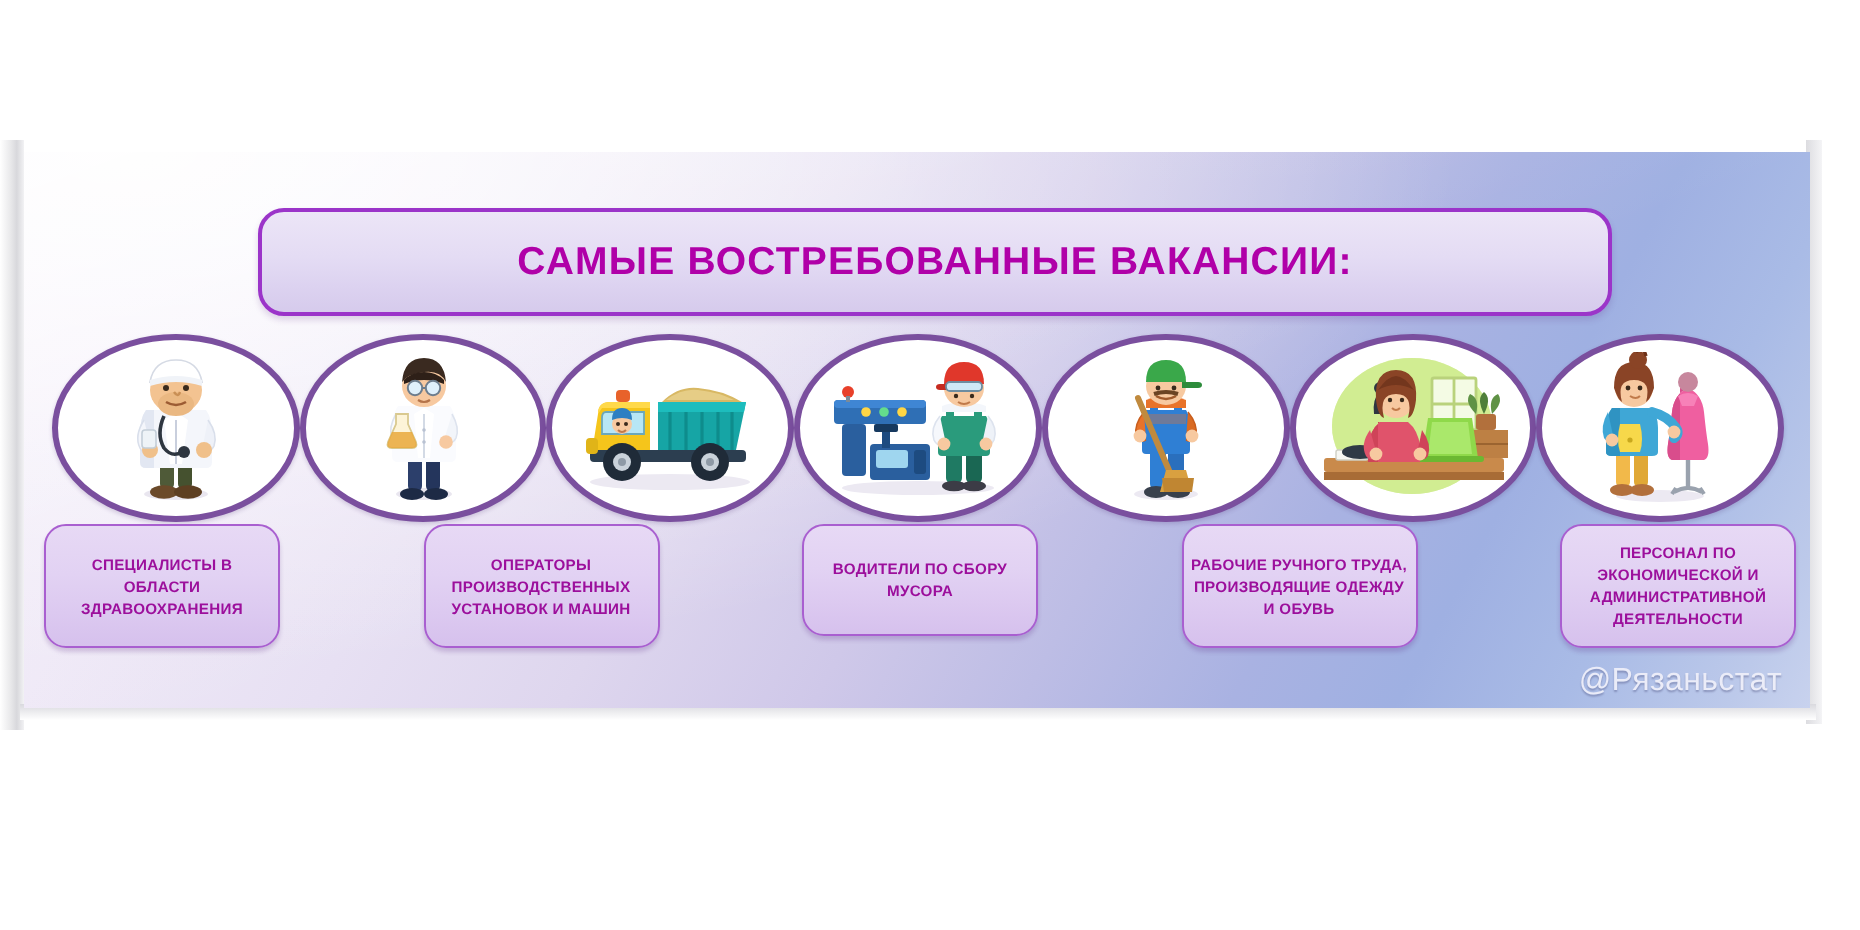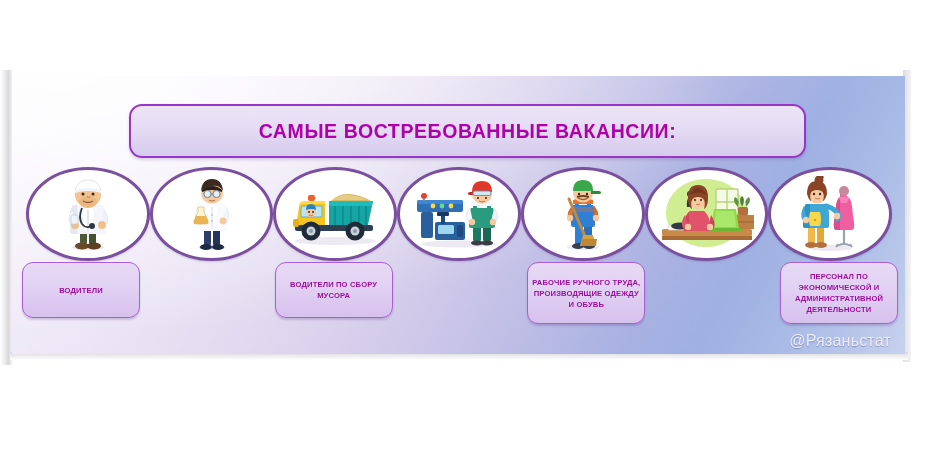--- a/index.html
+++ b/index.html
@@ -420,22 +420,25 @@
           <circle cx="28" cy="18" r="1.2" fill="#3a2a1c"></circle>
           <circle cx="22" cy="18" r="1.2" fill="#3a2a1c"></circle>
           <path d="M23 22 q3 2 5 0" stroke="#c07a4a" stroke-width="1" fill="none"></path>
         </svg>
         </span>
       </div>
 
     </div>
 
     <div class="labels">
-      <div class="label-box">
-        <span class="label-text">ВОДИТЕЛИ</span>
+      <div class="label-box tall">
+        <span class="label-text">СПЕЦИАЛИСТЫ В ОБЛАСТИ ЗДРАВООХРАНЕНИЯ</span>
+      </div>
+      <div class="label-box tall">
+        <span class="label-text">ОПЕРАТОРЫ ПРОИЗВОДСТВЕННЫХ УСТАНОВОК И МАШИН</span>
       </div>
       <div class="label-box">
         <span class="label-text">ВОДИТЕЛИ ПО СБОРУ МУСОРА</span>
       </div>
       <div class="label-box tall">
         <span class="label-text">РАБОЧИЕ РУЧНОГО ТРУДА, ПРОИЗВОДЯЩИЕ ОДЕЖДУ И ОБУВЬ</span>
       </div>
       <div class="label-box tall">
         <span class="label-text">ПЕРСОНАЛ ПО ЭКОНОМИЧЕСКОЙ И АДМИНИСТРАТИВНОЙ ДЕЯТЕЛЬНОСТИ</span>
       </div>

